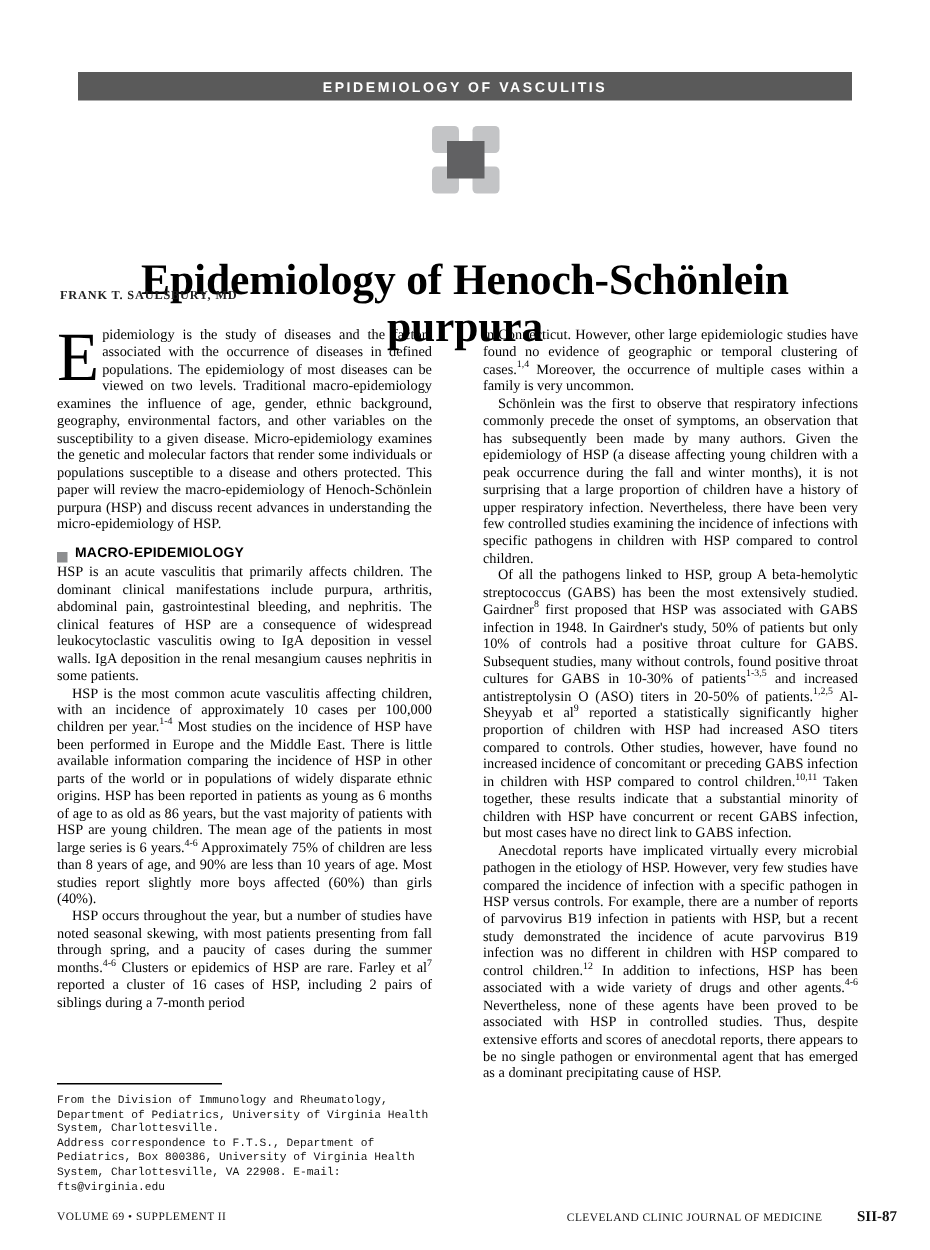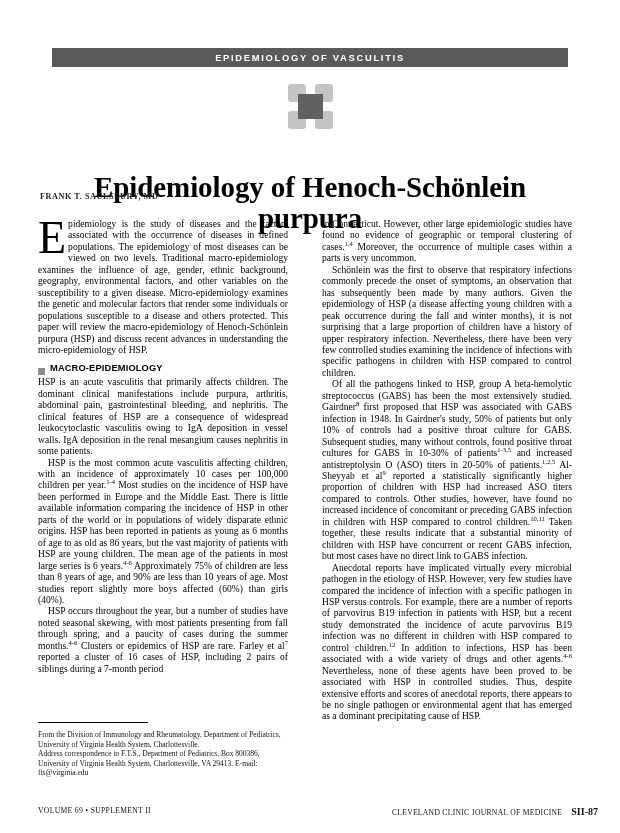--- a/index.html
+++ b/index.html
@@ -156,20 +156,21 @@
 
   
   .footnote {
     position: absolute;
     left: 38px;
     top: 730px;
     width: 250px;
     font-size: 7.5px;
     line-height: 9.6px;
     color: #111;
+    font-family: Liberation Mono, monospace;
   }
   .footnote-rule {
     position: absolute;
     left: 38px;
     top: 722px;
     width: 110px;
     height: 1px;
     background: #000;
   }
   .footnote p { margin: 0; text-indent: 0; }
@@ -185,21 +186,21 @@
   }
   .footer-right {
     position: absolute;
     right: 38px;
     top: 806px;
     font-size: 7.6px;
     letter-spacing: 0.3px;
     color: #111;
     display: flex;
     align-items: baseline;
-    gap: 9px;
+    gap: 23px;
     white-space: nowrap;
   }
   .footer-page {
     font-weight: bold;
     font-size: 10px;
     letter-spacing: 0;
   }
 </style>
 </head>
 <body>
@@ -230,33 +231,33 @@
     </div>
 
     <p class="noindent">HSP is an acute vasculitis that primarily affects children. The dominant clinical manifestations include purpura, arthritis, abdominal pain, gastrointestinal bleeding, and nephritis. The clinical features of HSP are a consequence of widespread leukocytoclastic vasculitis owing to IgA deposition in vessel walls. IgA deposition in the renal mesangium causes nephritis in some patients.</p>
 
     <p><span>HSP is the most common acute vasculitis affecting children, with an incidence of approximately 10 cases per 100,000 children per year.</span><sup>1-4</sup><span> Most studies on the incidence of HSP have been performed in Europe and the Middle East. There is little available information comparing the incidence of HSP in other parts of the world or in populations of widely disparate ethnic origins. HSP has been reported in patients as young as 6 months of age to as old as 86 years, but the vast majority of patients with HSP are young children. The mean age of the patients in most large series is 6 years.</span><sup>4-6</sup><span> Approximately 75% of children are less than 8 years of age, and 90% are less than 10 years of age. Most studies report slightly more boys affected (60%) than girls (40%).</span></p>
 
     <p><span>HSP occurs throughout the year, but a number of studies have noted seasonal skewing, with most patients presenting from fall through spring, and a paucity of cases during the summer months.</span><sup>4-6</sup><span> Clusters or epidemics of HSP are rare. Farley et al</span><sup>7</sup><span> reported a cluster of 16 cases of HSP, including 2 pairs of siblings during a 7-month period</span></p>
   </div>
 
   <div class="col col-right">
-    <p class="noindent"><span>in Connecticut. However, other large epidemiologic studies have found no evidence of geographic or temporal clustering of cases.</span><sup>1,4</sup><span> Moreover, the occurrence of multiple cases within a parts is very uncommon.</span></p>
+    <p class="noindent"><span>in Connecticut. However, other large epidemiologic studies have found no evidence of geographic or temporal clustering of cases.</span><sup>1,4</sup><span> Moreover, the occurrence of multiple cases within a family is very uncommon.</span></p>
 
     <p>Schönlein was the first to observe that respiratory infections commonly precede the onset of symptoms, an observation that has subsequently been made by many authors. Given the epidemiology of HSP (a disease affecting young children with a peak occurrence during the fall and winter months), it is not surprising that a large proportion of children have a history of upper respiratory infection. Nevertheless, there have been very few controlled studies examining the incidence of infections with specific pathogens in children with HSP compared to control children.</p>
 
     <p><span>Of all the pathogens linked to HSP, group A beta-hemolytic streptococcus (GABS) has been the most extensively studied. Gairdner</span><sup>8</sup><span> first proposed that HSP was associated with GABS infection in 1948. In Gairdner's study, 50% of patients but only 10% of controls had a positive throat culture for GABS. Subsequent studies, many without controls, found positive throat cultures for GABS in 10-30% of patients</span><sup>1-3,5</sup><span> and increased antistreptolysin O (ASO) titers in 20-50% of patients.</span><sup>1,2,5</sup><span> Al-Sheyyab et al</span><sup>9</sup><span> reported a statistically significantly higher proportion of children with HSP had increased ASO titers compared to controls. Other studies, however, have found no increased incidence of concomitant or preceding GABS infection in children with HSP compared to control children.</span><sup>10,11</sup><span> Taken together, these results indicate that a substantial minority of children with HSP have concurrent or recent GABS infection, but most cases have no direct link to GABS infection.</span></p>
 
     <p><span>Anecdotal reports have implicated virtually every microbial pathogen in the etiology of HSP. However, very few studies have compared the incidence of infection with a specific pathogen in HSP versus controls. For example, there are a number of reports of parvovirus B19 infection in patients with HSP, but a recent study demonstrated the incidence of acute parvovirus B19 infection was no different in children with HSP compared to control children.</span><sup>12</sup><span> In addition to infections, HSP has been associated with a wide variety of drugs and other agents.</span><sup>4-6</sup><span> Nevertheless, none of these agents have been proved to be associated with HSP in controlled studies. Thus, despite extensive efforts and scores of anecdotal reports, there appears to be no single pathogen or environmental agent that has emerged as a dominant precipitating cause of HSP.</span></p>
   </div>
 
   <div class="footnote-rule"></div>
   <div class="footnote">
     <p>From the Division of Immunology and Rheumatology, Department of Pediatrics, University of Virginia Health System, Charlottesville.</p>
-    <p>Address correspondence to F.T.S., Department of Pediatrics, Box 800386, University of Virginia Health System, Charlottesville, VA 29413. E-mail: fts@virginia.edu</p>
+    <p>Address correspondence to F.T.S., Department of Pediatrics, Box 800386, University of Virginia Health System, Charlottesville, VA 22908. E-mail: fts@virginia.edu</p>
   </div>
 
   <div class="footer-left">VOLUME 69 • SUPPLEMENT II</div>
   <div class="footer-right">
     <span>CLEVELAND CLINIC JOURNAL OF MEDICINE</span>
     <span class="footer-page">SII-87</span>
   </div>
 
 </div>
 

